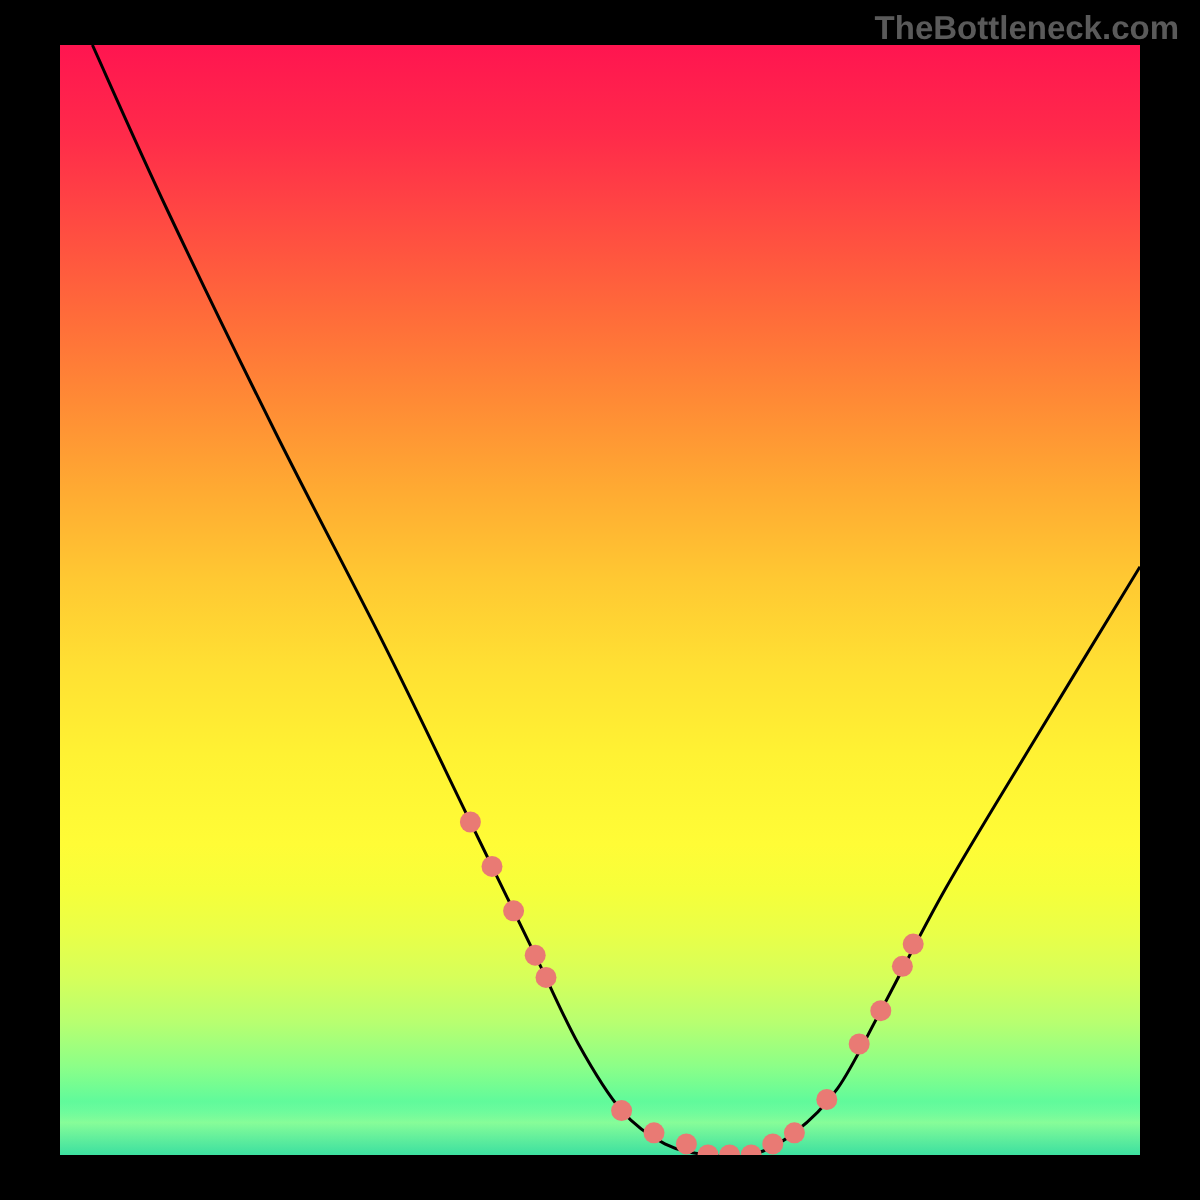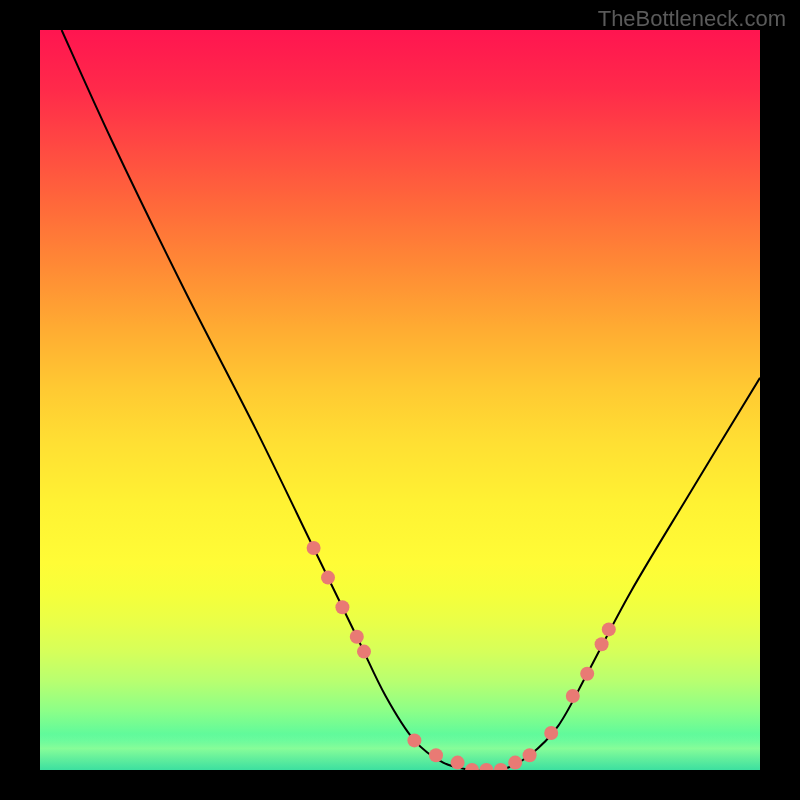--- a/index.html
+++ b/index.html
@@ -10,21 +10,21 @@
     position: relative;
     overflow: hidden;
     font-family: Arial, sans-serif;
   }
   .watermark {
     position: absolute;
     top: 6px;
     right: 14px;
     color: #5a5a5a;
     font-size: 22px;
-    font-weight: 400;
+    font-weight: 700;
     z-index: 10;
   }
   .plot-area {
     position: absolute;
     left: 40px;
     top: 30px;
     width: 720px;
     height: 740px;
     overflow: hidden;
   }

